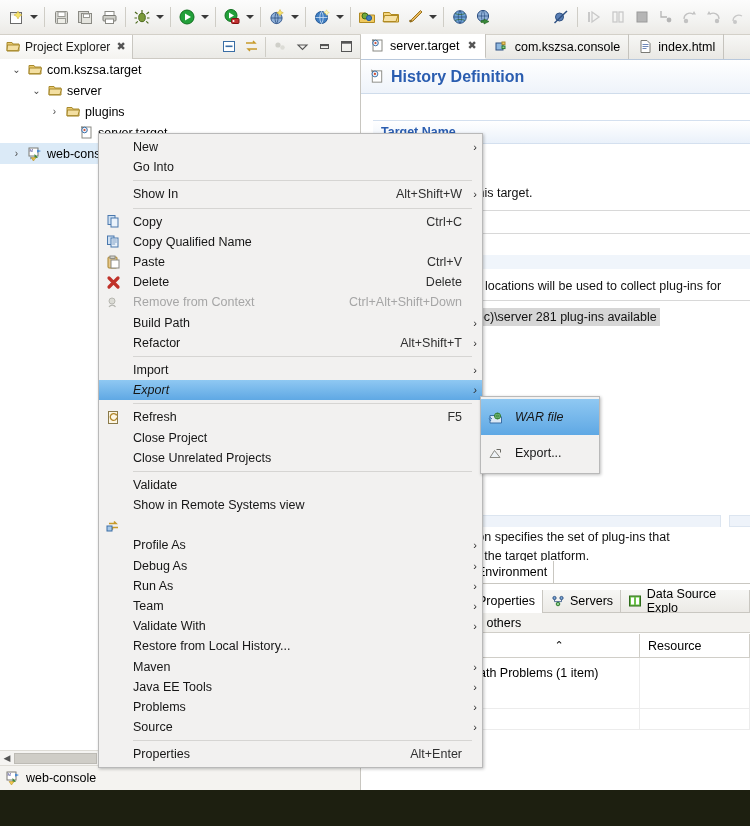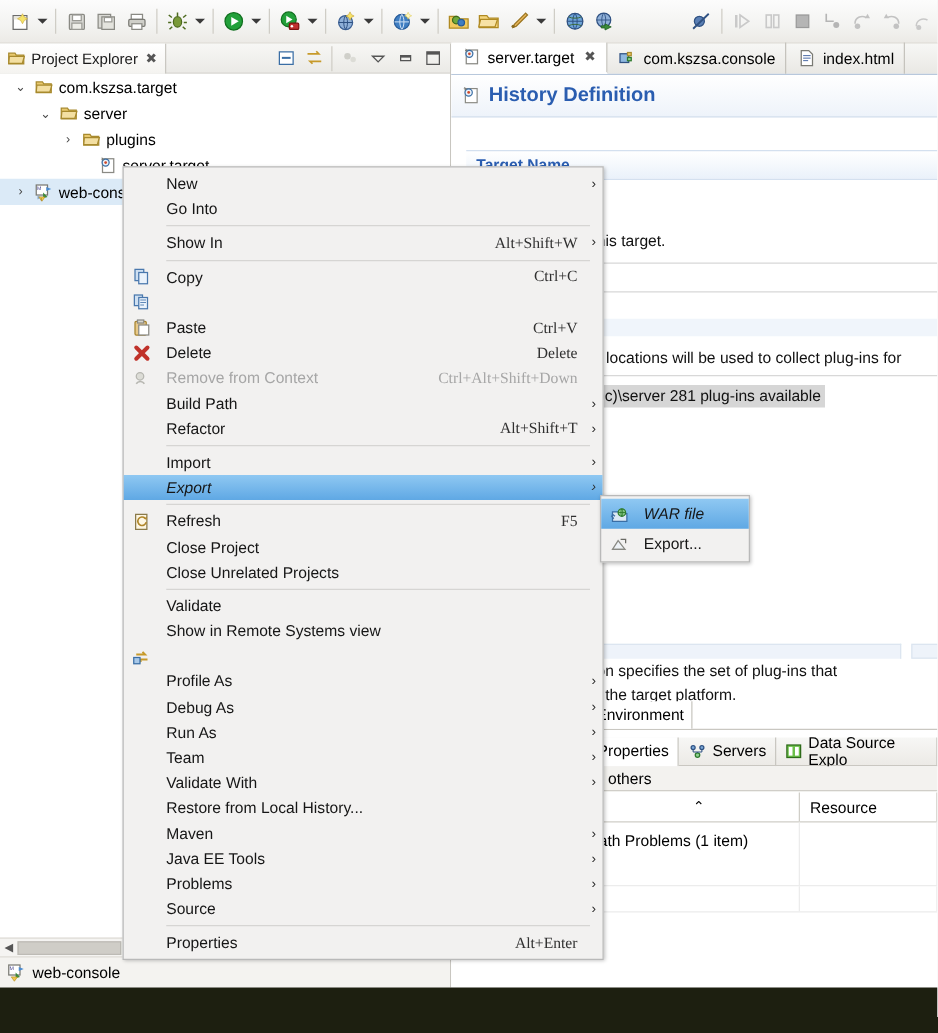--- a/index.html
+++ b/index.html
@@ -125,34 +125,34 @@
   .ctxmenu {
     position:absolute; left:98px; top:133px; width:385px;
     background:#f2f1f0; border:1px solid #b9b9b9;
     box-shadow: 1px 1px 3px rgba(0,0,0,0.25);
     padding: 3px 0 3px 0;
     z-index: 50;
   }
   .mi { position:relative; display:flex; align-items:center; height:20.2px; font-size:12.5px; color:#161616; }
   .mi .mi-icon { width:28px; min-width:28px; display:flex; align-items:center; justify-content:center; }
   .mi .mi-label { flex:1 1 auto; padding-left:6px; white-space:nowrap; }
-  .mi .mi-accel { color:#303030; padding-right:6px; white-space:nowrap; font-size:12.5px;font-family:Liberation Serif, serif; }
+  .mi .mi-accel { color:#303030; padding-right:6px; white-space:nowrap; font-size:12.5px; }
   .mi .mi-arrow { width:14px; min-width:14px; text-align:center; color:#2a2a2a; font-size:11px; }
   .mi.sel { background:#6cb2ea; background:linear-gradient(180deg,#8fc8f2 0%,#5fa8e4 100%);font-style:italic; }
   .mi.disabled { color:#a6a6a6; }
   .mi.disabled .mi-accel { color:#a6a6a6; }
   .msep { height:1px; background:#d6d5d3; margin:3px 10px 3px 34px; }
 
   .submenu {
     position:absolute; left:480px; top:396px; width:120px;
     background:#f2f1f0; border:1px solid #b9b9b9;
     box-shadow: 1px 1px 3px rgba(0,0,0,0.25);
     padding:2px 0; z-index:60;
   }
-  .submenu .mi { height:24px; }
+  .submenu .mi { height:36px; }
 
   .taskbar { position:absolute; left:0; bottom:0; width:750px; height:36px; background:#1d1f10; }
   .caret { font-size:11px; }
 </style>
 </head>
 <body>
 
 <div id="root">
 
   <div class="toolbar">
@@ -630,20 +630,21 @@
         <span class="mi-arrow"></span>
       </div>
       <div class="mi">
         <span class="mi-icon">
           <svg width="15" height="15" viewBox="0 0 15 15">
             <rect x="1.5" y="2" width="6.5" height="8.5" fill="#cfe0f2" stroke="#4a78ad"></rect>
             <rect x="5" y="4" width="7" height="9" fill="#eaf2fb" stroke="#4a78ad"></rect>
             <path d="M6.2 6h4.6M6.2 8h4.6M6.2 10h3" stroke="#4a78ad" stroke-width=".7"></path>
           </svg>
         </span>
+        <span class="mi-label">Copy Qualified Name</span>
         <span class="mi-accel"></span>
         <span class="mi-arrow"></span>
       </div>
       <div class="mi">
         <span class="mi-icon">
           <svg width="15" height="15" viewBox="0 0 15 15">
             <rect x="2" y="2" width="9" height="11" rx="1" fill="#e8c98a" stroke="#a5822e"></rect>
             <rect x="4" y="1" width="5" height="2.4" fill="#d8d8d2" stroke="#8a8a84"></rect>
             <rect x="5" y="5" width="8" height="8" fill="#fff" stroke="#8a8a84"></rect>
           </svg>

